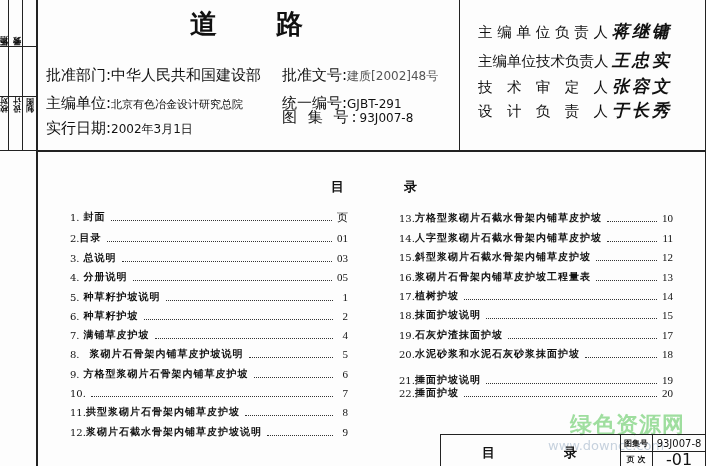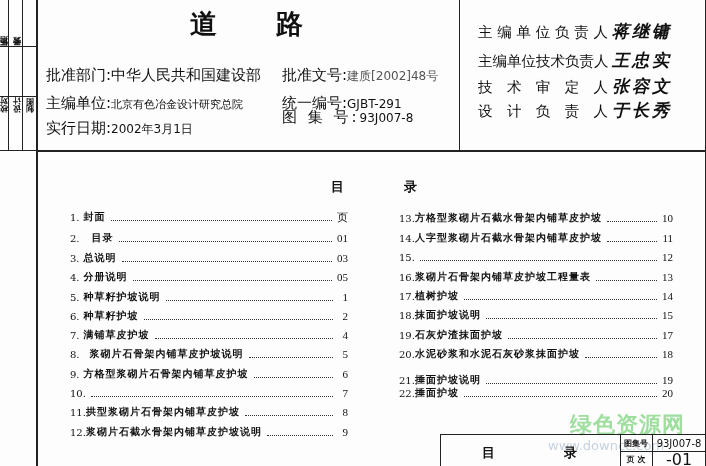--- a/index.html
+++ b/index.html
@@ -87,21 +87,21 @@
 
 <div>
   <div class="toc-item" style="left:70px;top:209px;width:278px;">
       <span class="num">1.</span>
       <span class="txt" style="margin-left:4px;">封面</span>
       <span class="dots"></span>
       <span class="pg">页</span>
     </div>
   <div class="toc-item" style="left:70px;top:230px;width:278px;">
       <span class="num">2.</span>
-      <span class="txt" style="margin-left:12px;">目录</span>
+      <span class="txt" style="margin-left:0;">目录</span>
       <span class="dots"></span>
       <span class="pg">01</span>
     </div>
   <div class="toc-item" style="left:70px;top:250px;width:278px;">
       <span class="num">3.</span>
       <span class="txt" style="margin-left:4px;">总说明</span>
       <span class="dots"></span>
       <span class="pg">03</span>
     </div>
   <div class="toc-item" style="left:70px;top:269px;width:278px;">
@@ -167,20 +167,21 @@
       <span class="pg">10</span>
     </div>
   <div class="toc-item" style="left:399px;top:230px;width:274px;">
       <span class="num">14.</span>
       <span class="txt">人字型浆砌片石截水骨架内铺草皮护坡</span>
       <span class="dots"></span>
       <span class="pg">11</span>
     </div>
   <div class="toc-item" style="left:399px;top:249px;width:274px;">
       <span class="num">15.</span>
+      <span class="txt">斜型浆砌片石截水骨架内铺草皮护坡</span>
       <span class="dots"></span>
       <span class="pg">12</span>
     </div>
   <div class="toc-item" style="left:399px;top:269px;width:274px;">
       <span class="num">16.</span>
       <span class="txt">浆砌片石骨架内铺草皮护坡工程量表</span>
       <span class="dots"></span>
       <span class="pg">13</span>
     </div>
   <div class="toc-item" style="left:399px;top:288px;width:274px;">

